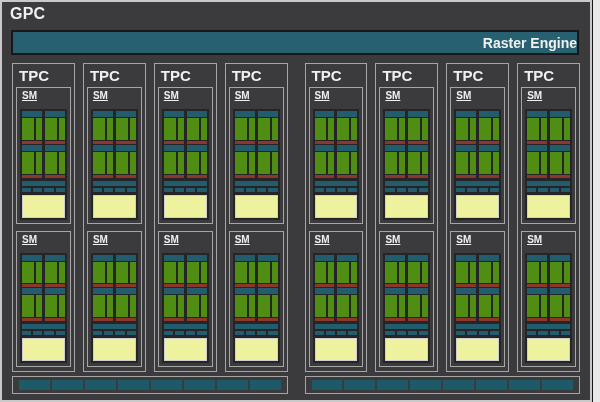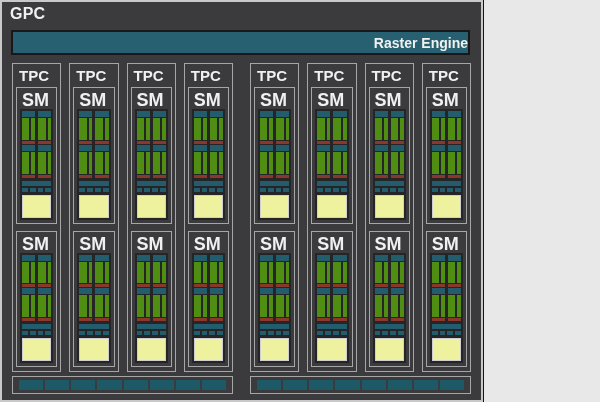--- a/index.html
+++ b/index.html
@@ -1,21 +1,21 @@
 <!DOCTYPE html>
 <html style="--bg: #3b3b3d; --frame-border: #c9c9c9; --line: #a6a6a6; --well: #252527; --teal: #235c6d; --teal-raster: #276070; --teal-seg: #1e5968; --green: #4f8e12; --red: #8c372b; --yellow: #eef29e; --text: #f0f0f0;"><head>
 <meta charset="utf-8">
 <style>
   html,body{margin:0;padding:0;background:#e8e8e8;}
   *{box-sizing:border-box;}
   body{font-family:"Liberation Sans", sans-serif;}
 
   .frame{
     position:relative;
-    width:483px;height:402px;
+    width:592px;height:402px;
     background:var(--bg,#3b3b3d);
     border:2px solid var(--frame-border,#c9c9c9);
     outline:1px solid #141414;
     overflow:hidden;
   }
   .gpc-label{
     position:absolute;top:3px;left:8px;
     color:var(--text,#f0f0f0);
     font-size:16px;font-weight:bold;letter-spacing:.2px;
   }
@@ -41,22 +41,22 @@
     color:var(--text,#f0f0f0);font-size:15px;font-weight:bold;
     padding:1px 0 2px 3px;height:21px;flex:0 0 auto;
   }
   .sm-stack{flex:1;display:flex;flex-direction:column;gap:7px;min-height:0;}
   .sm{
     flex:1;border:1px solid var(--line,#a6a6a6);
     padding:2px 3px 3px 3px;
     display:flex;flex-direction:column;min-height:0;
   }
   .sm-label{
-    color:var(--text,#f0f0f0);font-size:18px;font-weight:bold;
-    padding:0 0 2px 2px;height:19px;flex:0 0 auto;
+    color:var(--text,#f0f0f0);font-size:10px;font-weight:bold;
+    padding:0 0 2px 2px;height:19px;flex:0 0 auto;text-decoration:underline;
   }
   .sm-content{
     flex:1;display:flex;flex-direction:column;min-height:0;
     background:var(--well,#252527);
     padding:2px;gap:1px;
   }
   .pblock{flex:1;display:flex;gap:3px;min-height:0;}
   .half{flex:1;display:flex;flex-direction:column;gap:1px;min-width:0;}
   .bar-teal{height:6px;flex:0 0 auto;background:var(--teal,#235c6d);}
   .cores{flex:1;display:flex;gap:2px;min-height:0;}

